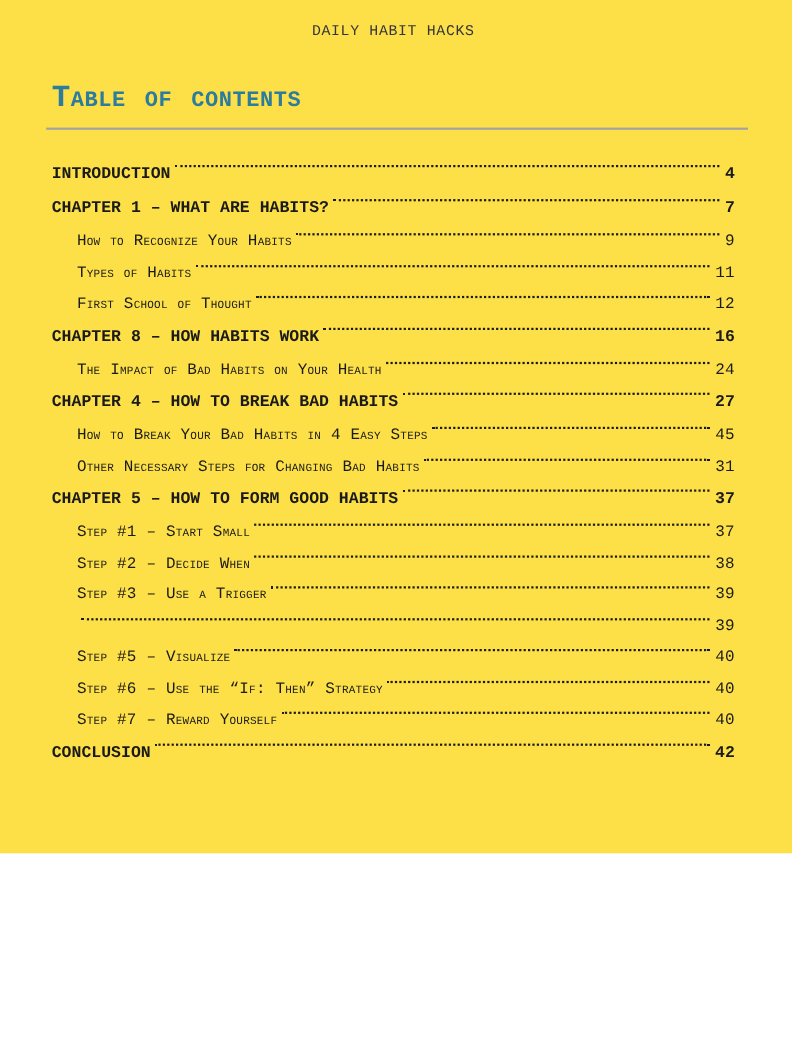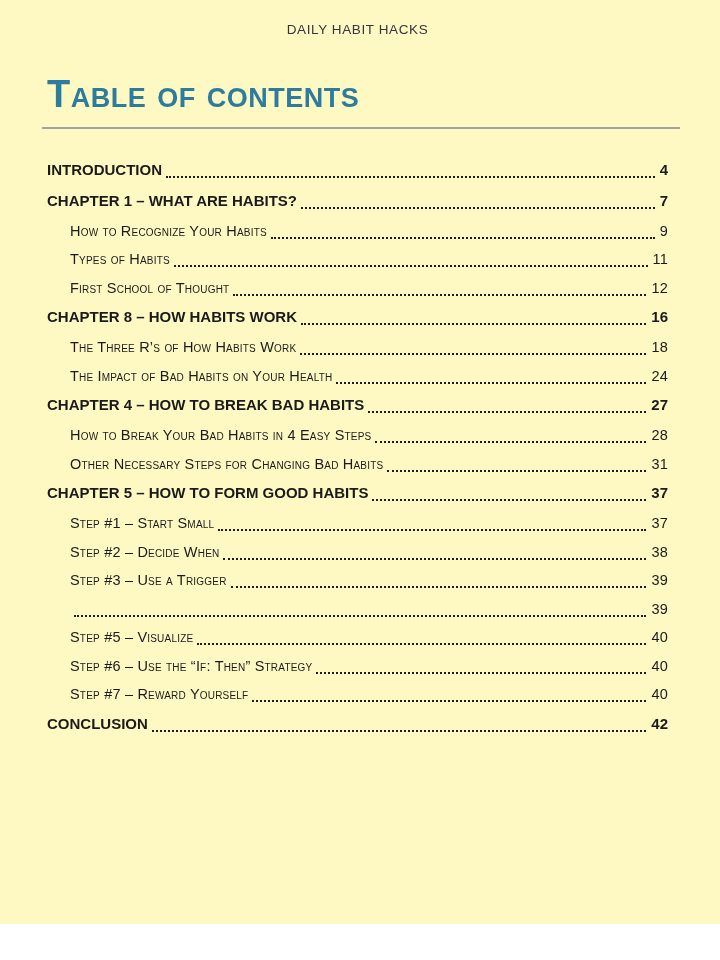--- a/index.html
+++ b/index.html
@@ -4,53 +4,53 @@
 <style>
   :root{
     --title-color:#2d7c9e;
     --rule-color:#a3a3a3;
     --text-color:#1a1a1a;
     --header-color:#35353d;
   }
   html,body{margin:0;padding:0;background:#ffffff;}
   .page{
     position:relative;
-    width:720px;height:924px;
+    width:720px;height:776px;
     box-sizing:border-box;
-    background:#fef9c3;
-    font-family:Liberation Sans, sans-serif;
+    background:#fde047;
+    font-family:Liberation Mono, monospace;
     color:var(--text-color);
     padding:22px 52px 0 47px;
     overflow:hidden;
   }
   .running-header{
     text-align:center;
     font-size:13.5px;
     letter-spacing:0.6px;
     color:var(--header-color);
     margin-bottom:38px;
   }
   .title{
-    font-size:38px;
+    font-size:28px;
     font-weight:bold;
     font-variant:small-caps;
     letter-spacing:0.5px;
     color:var(--title-color);
     margin:0 0 12px 0;
     line-height:1.05;
   }
   .title-rule{
     border:none;
     border-top:2px solid var(--rule-color);
     margin:0 -12px 0 -5px;
   }
   .toc{margin-top:32px;}
   .toc-row{
     display:flex;
-    align-items:flex-end;
+    align-items:flex-start;
     white-space:nowrap;
   }
   .toc-row.level-1{
     font-weight:bold;
     font-size:15px;
     margin-top:9px;
     margin-bottom:14px;
   }
   .toc-row.level-1 .toc-dots{
     border-bottom:2.6px dotted var(--text-color);
@@ -110,38 +110,33 @@
     <span class="toc-label">First School of Thought</span>
     <span class="toc-dots"></span>
     <span class="toc-page">12</span>
   </div>
       <div class="toc-row level-1">
     <span class="toc-label">CHAPTER 8 – HOW HABITS WORK</span>
     <span class="toc-dots"></span>
     <span class="toc-page">16</span>
   </div>
       <div class="toc-row level-2">
-    <span class="toc-label">The Three R’s of How Habits Work</span>
-    <span class="toc-dots"></span>
-    <span class="toc-page">18</span>
-  </div>
-      <div class="toc-row level-2">
     <span class="toc-label">The Impact of Bad Habits on Your Health</span>
     <span class="toc-dots"></span>
     <span class="toc-page">24</span>
   </div>
       <div class="toc-row level-1">
     <span class="toc-label">CHAPTER 4 – HOW TO BREAK BAD HABITS</span>
     <span class="toc-dots"></span>
     <span class="toc-page">27</span>
   </div>
       <div class="toc-row level-2">
     <span class="toc-label">How to Break Your Bad Habits in 4 Easy Steps</span>
     <span class="toc-dots"></span>
-    <span class="toc-page">28</span>
+    <span class="toc-page">45</span>
   </div>
       <div class="toc-row level-2">
     <span class="toc-label">Other Necessary Steps for Changing Bad Habits</span>
     <span class="toc-dots"></span>
     <span class="toc-page">31</span>
   </div>
       <div class="toc-row level-1">
     <span class="toc-label">CHAPTER 5 – HOW TO FORM GOOD HABITS</span>
     <span class="toc-dots"></span>
     <span class="toc-page">37</span>

